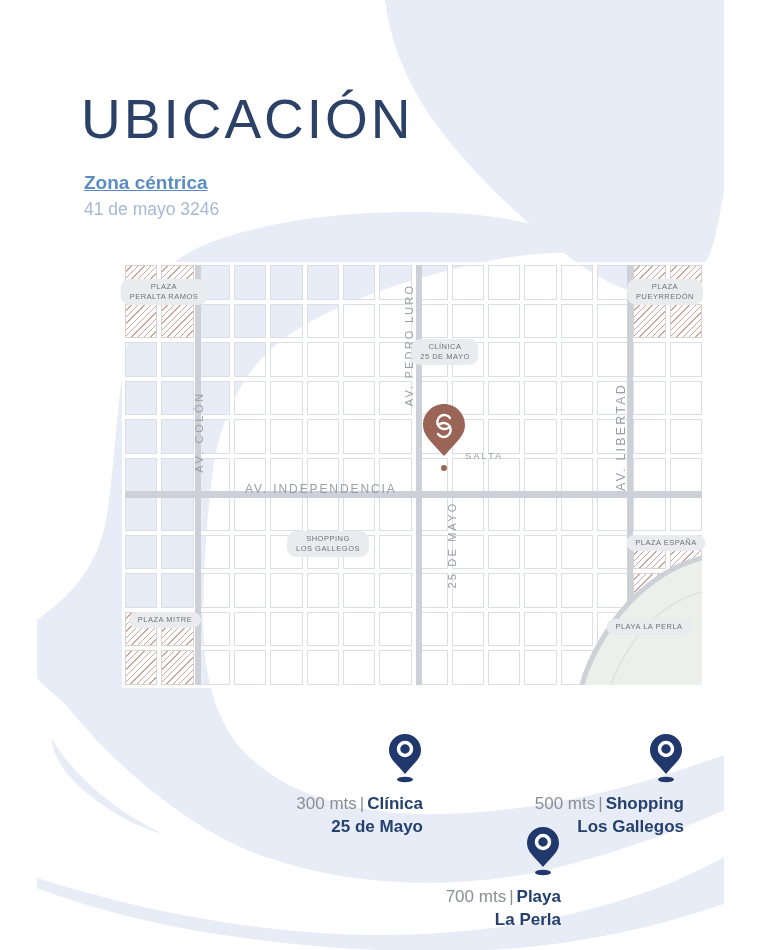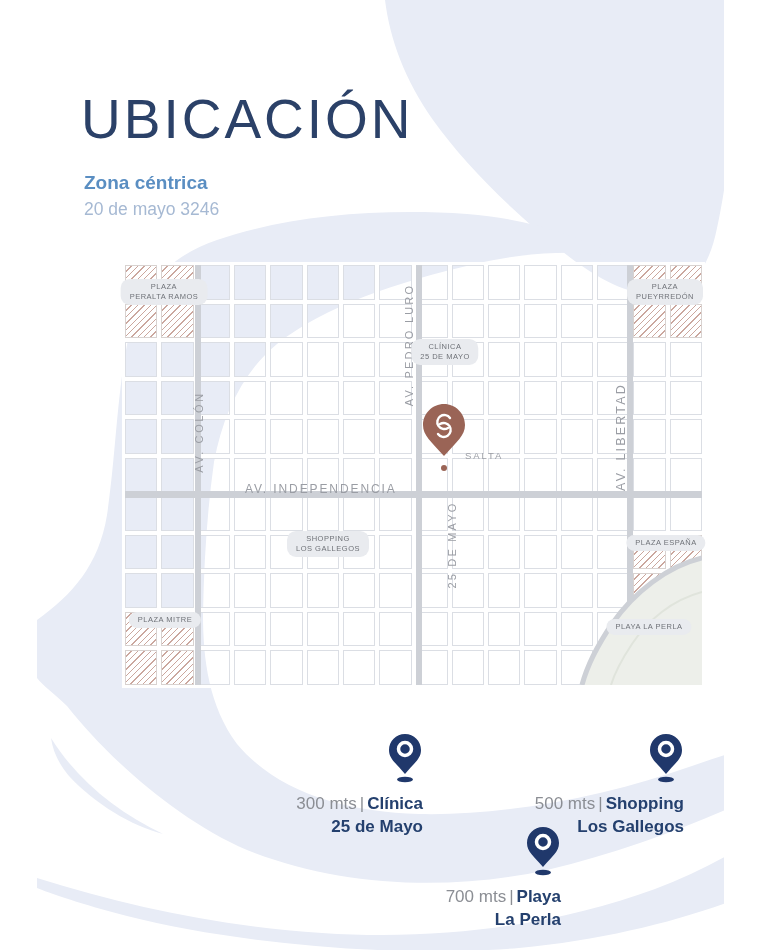--- a/index.html
+++ b/index.html
@@ -10,21 +10,21 @@
     --sand:#EDEFEA; --sand_line:#E0E4DC; --cell_border:#DBDEE4;
   }
   html,body{margin:0;padding:0;background:#fff;}
   body{font-family:"Liberation Sans", sans-serif;}
   .page{position:relative;width:687px;height:950px;margin:0 auto;background:#fff;overflow:hidden;}
   .bg{position:absolute;left:0;top:0;z-index:0;}
 
   
   .hdr{position:absolute;left:44px;top:92px;z-index:2;}
   .title{font-size:55px;font-weight:300;letter-spacing:3px;color:var(--navy_title);line-height:1.0;}
-  .subtitle{margin-top:25px;margin-left:3px;font-size:19px;font-weight:bold;color:var(--subtitle_blue);}
+  .subtitle{margin-top:25px;margin-left:3px;font-size:19px;font-weight:bold;color:var(--subtitle_blue);text-decoration:underline;}
   .address{margin-top:5px;margin-left:3px;font-size:17.5px;color:var(--address_blue);}
 
   
   .map{position:absolute;left:88px;top:265px;width:577px;height:420px;z-index:2;}
   .grid{position:absolute;inset:0;display:grid;grid-template-columns:repeat(16,1fr);
         grid-template-rows:repeat(11,1fr);gap:4px;z-index:1;}
   .cell{border:1px solid var(--cell_border);outline:3px solid #fff;}
   .cell.hatch{background:repeating-linear-gradient(135deg,#fff 0 3.5px,var(--hatch_stripe) 3.5px 4.5px);
               border-color:#D8D2D0;}
   .road{position:absolute;background:var(--road_gray);z-index:2;}
@@ -61,21 +61,21 @@
   <svg class="bg" width="761" height="950" viewBox="0 0 761 950">
     <path fill="#E8ECF6" d="M348,0 L700,0 C698,95 693,170 680,228 C672,268 655,290 626,294 C598,298 564,282 526,252 C476,212 428,165 396,120 C368,80 353,40 348,0 Z"></path>
     <path fill="#E8ECF6" d="M180,240 C250,216 340,208 430,214 C485,218 540,234 578,256 C538,250 488,252 438,264 C360,282 288,306 240,344 C206,372 186,414 177,462 C170,512 167,562 166,614 C166,660 172,706 200,744 C240,792 308,812 382,814 C470,816 570,796 655,766 C692,753 730,742 761,728 L761,774 C700,808 610,846 510,870 C410,892 300,886 210,850 C140,820 70,757 30,706 C18,694 6,686 0,678 L0,620 C35,595 62,565 70,515 C79,455 80,390 92,335 C103,284 138,254 180,240 Z"></path>
     <path fill="#E8ECF6" d="M0,878 C90,906 180,926 285,933 C405,941 520,925 618,889 C676,867 725,838 761,804 L761,872 C700,904 600,937 482,948 C360,958 200,944 90,916 C55,907 20,896 0,888 Z"></path>
     <path fill="#E8ECF6" d="M14,738 C40,780 80,812 126,834 C95,826 58,804 32,776 C22,764 16,752 14,738 Z"></path>
   </svg>
 
   <div class="hdr">
     <div class="title">UBICACIÓN</div>
     <div class="subtitle">Zona céntrica</div>
-    <div class="address">20 de mayo 3246</div>
+    <div class="address">41 de mayo 3246</div>
   </div>
 
   <div class="map">
     <div class="grid">
         <div class="cell hatch"></div>
         <div class="cell hatch"></div>
         <div class="cell"></div>
         <div class="cell"></div>
         <div class="cell"></div>
         <div class="cell"></div>

